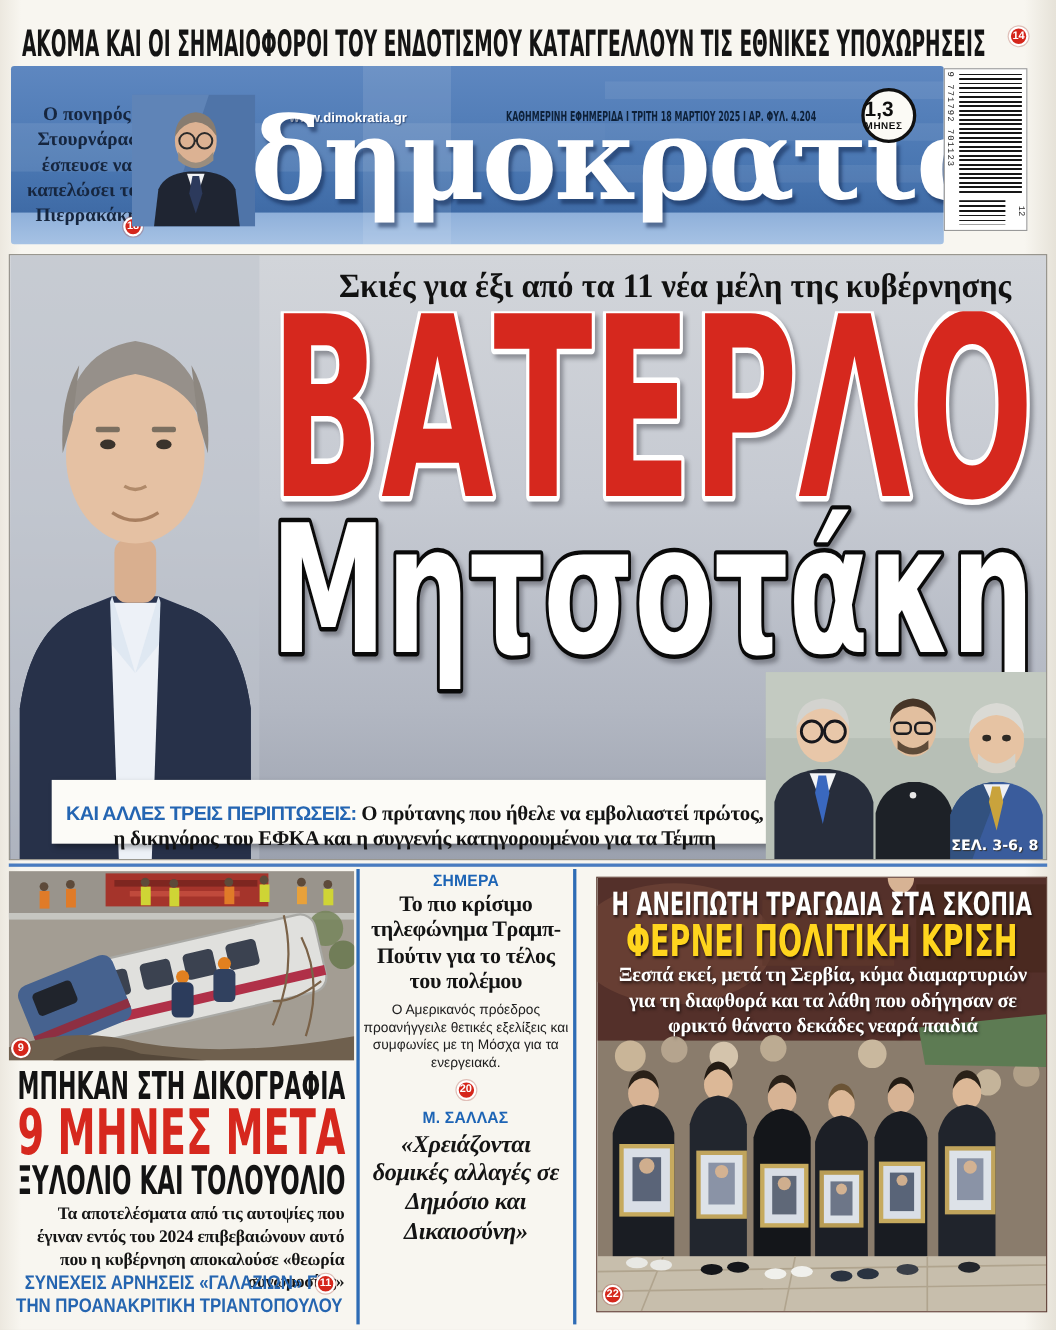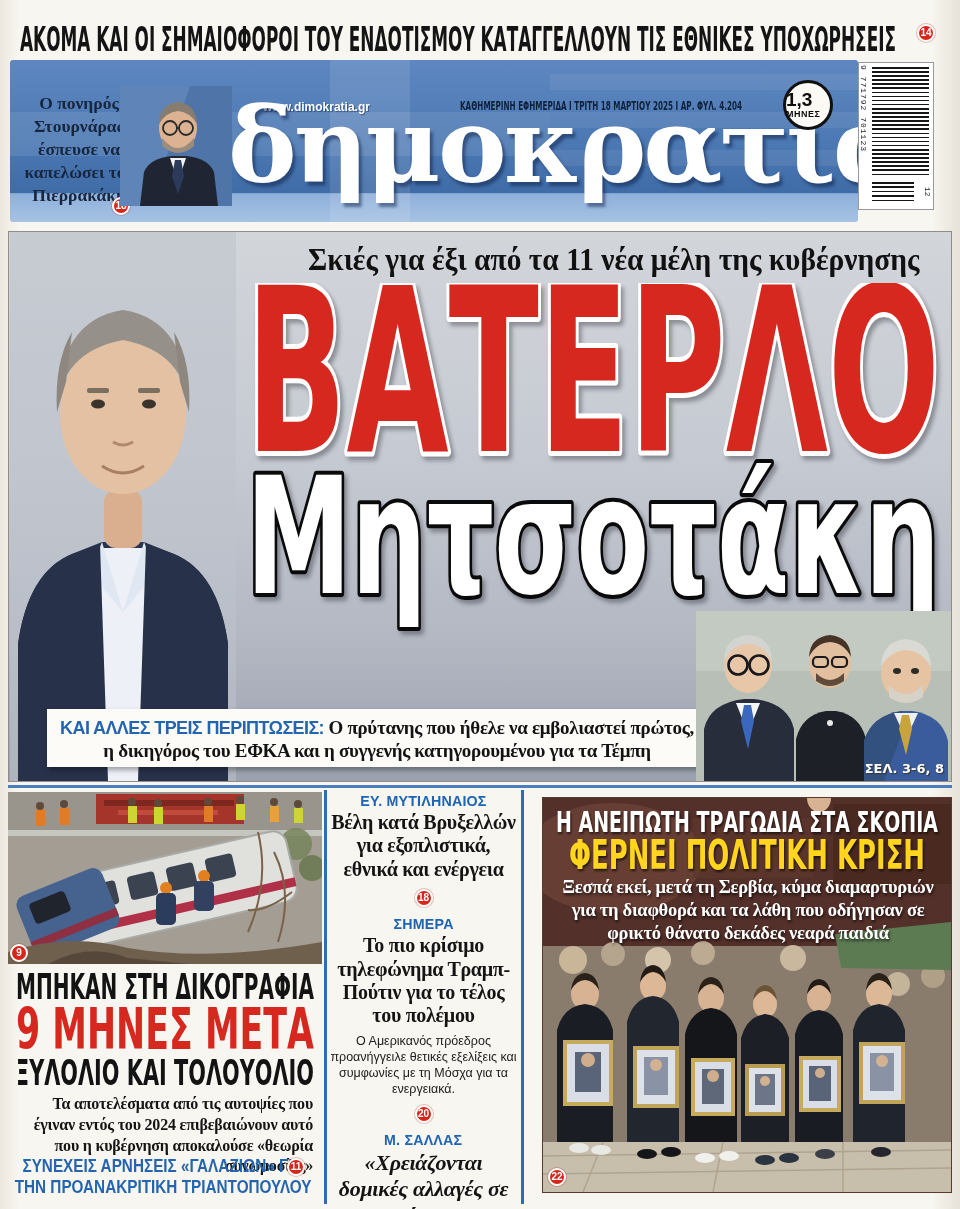--- a/index.html
+++ b/index.html
@@ -19,21 +19,21 @@
          background:linear-gradient(180deg,#5e87c0 0,#4a77b2 55%,#3f6ba6 82%,#8fb0da 82.5%,#a6c2e4 100%);
          overflow:hidden;}
   .logo{color:#fff;font-family:"DejaVu Serif","Liberation Serif",serif;font-weight:bold;
         letter-spacing:-3px;text-shadow:3px 4px 3px rgba(14,34,74,.5);}
   .teaser{color:#16263f;text-align:center;}
   .kicker span{display:inline-block;white-space:nowrap;transform:scaleX(.95);transform-origin:center;}
   .mainblock{position:absolute;left:8px;top:231px;width:944px;height:551px;
         border:1px solid #8f8d85;box-sizing:border-box;
         background:linear-gradient(180deg,#d2d5da 0,#c6cad2 40%,#b2b7c2 75%,#9ba1ae 100%);}
   .whitebox{position:absolute;left:38px;top:477px;width:660px;height:58px;background:#fcfbf7;
-        box-shadow:2px 3px 5px rgba(0,0,0,.35);padding:8px 8px;box-sizing:border-box;
+        box-shadow:2px 3px 5px rgba(0,0,0,.35);padding:20px 8px;box-sizing:border-box;
         text-align:center;line-height:1.2;}
   .boxlabel{font-family:"Liberation Sans",sans-serif;font-weight:bold;color:#2465b2;
         font-size:18px;letter-spacing:-.6px;}
   .boxtext{font-family:"Liberation Serif","DejaVu Serif",serif;font-weight:bold;color:#131313;
         font-size:19px;letter-spacing:-.3px;}
   .maindeck{color:#fff;text-align:center;font-size:21px;line-height:1.28;letter-spacing:-.4px;
         text-shadow:1px 2px 3px rgba(10,10,20,.65);}
   .shadowed{filter:drop-shadow(3px 4px 2px rgba(20,20,30,.35));}
   .vrule{position:absolute;width:3px;background:#2e6cb5;}
   .mc{position:absolute;left:329px;top:792px;width:189px;text-align:center;}
@@ -271,25 +271,20 @@
   </svg>
   <div class="leftdeck abs" style="left:13px;top:1094px;width:300px">Τα αποτελέσματα από τις αυτοψίες που έγιναν εντός του 2024 επιβεβαιώνουν αυτό που η κυβέρνηση αποκαλούσε «θεωρία συνωμοσίας»</div>
   <div class="leftsub abs" style="left:-22px;top:1156px;width:370px">ΣΥΝΕΧΕΙΣ ΑΡΝΗΣΕΙΣ «ΓΑΛΑΖΙΩΝ» ΓΙΑ ΤΗΝ ΠΡΟΑΝΑΚΡΙΤΙΚΗ ΤΡΙΑΝΤΟΠΟΥΛΟΥ</div>
   <span class="badge" style="left:287px;top:1158px">11</span>
 
   <div class="vrule" style="left:324px;top:790px;height:414px"></div>
   <div class="vrule" style="left:521px;top:790px;height:414px"></div>
 
   <div class="mc">
     <div>
-      <span class="mc-label">ΕΥ. ΜΥΤΙΛΗΝΑΙΟΣ</span>
-      <div class="mc-text">Βέλη κατά Βρυξελλών για εξοπλιστικά, εθνικά και ενέργεια</div>
-      <div class="mc-b"><span class="badge-inline">18</span></div>
-    </div>
-    <div>
       <span class="mc-label">ΣΗΜΕΡΑ</span>
       <div class="mc-text">Το πιο κρίσιμο τηλεφώνημα Τραμπ-Πούτιν για το τέλος του πολέμου</div>
       <div class="mc-note">Ο Αμερικανός πρόεδρος προανήγγειλε θετικές εξελίξεις και συμφωνίες με τη Μόσχα για τα ενεργειακά.</div>
       <div class="mc-b"><span class="badge-inline">20</span></div>
     </div>
     <div>
       <span class="mc-label">Μ. ΣΑΛΛΑΣ</span>
       <div class="mc-quote">«Χρειάζονται δομικές αλλαγές σε Δημόσιο και Δικαιοσύνη»</div>
       
     </div>

